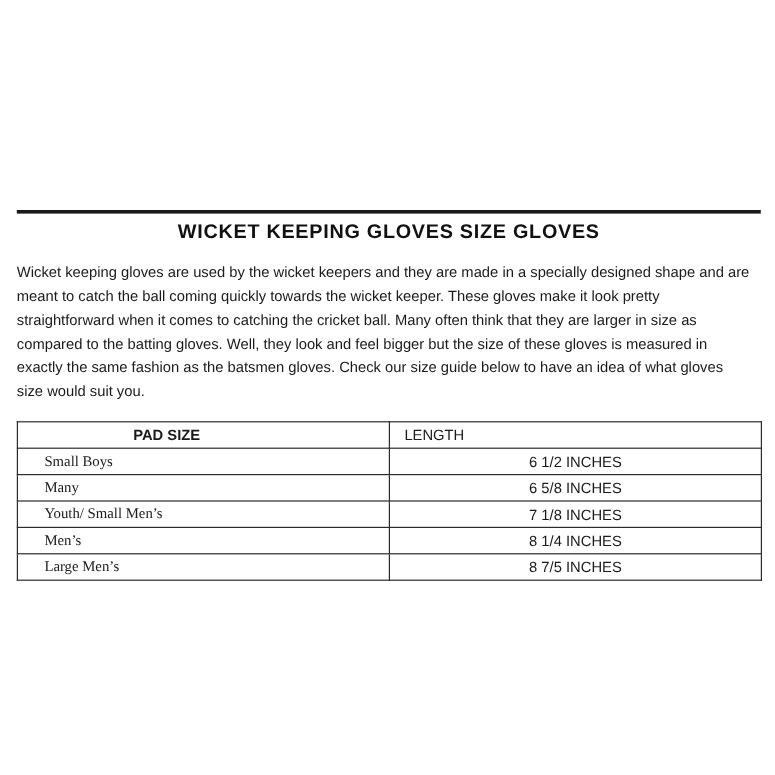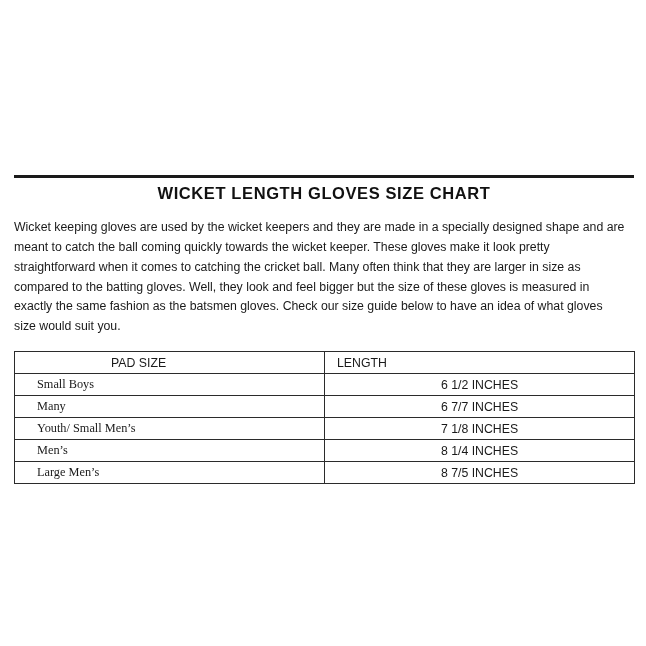--- a/index.html
+++ b/index.html
@@ -62,20 +62,21 @@
     height: 17px;
     vertical-align: middle;
     font-weight: normal;
     color: #1a1a1a;
   }
   table.size-table thead th {
     text-align: left;
   }
   table.size-table thead th.col-pad {
     padding-left: 96px;
+    font-weight: bold;
   }
   table.size-table thead th.col-len {
     padding-left: 12px;
   }
   table.size-table tbody td.col-pad {
     text-align: left;
     padding-left: 22px;
     font-family: Liberation Serif, serif;
   }
   table.size-table tbody td.col-len {
@@ -85,21 +86,21 @@
   col.c2 { width: 310px; }
 </style>
 </head>
 <body>
 
 <div class="page">
   <div class="content">
 
     <div class="title-rule"></div>
 
-    <h1 class="doc-title">WICKET LENGTH GLOVES SIZE CHART</h1>
+    <h1 class="doc-title">WICKET KEEPING GLOVES SIZE GLOVES</h1>
 
     <p class="intro">Wicket keeping gloves are used by the wicket keepers and they are made in a specially designed shape and are meant to catch the ball coming quickly towards the wicket keeper. These gloves make it look pretty straightforward when it comes to catching the cricket ball. Many often think that they are larger in size as compared to the batting gloves. Well, they look and feel bigger but the size of these gloves is measured in exactly the same fashion as the batsmen gloves. Check our size guide below to have an idea of what gloves size would suit you.</p>
 
     <table class="size-table">
       <colgroup>
         <col class="c1">
         <col class="c2">
       </colgroup>
       <thead>
         <tr>
@@ -107,21 +108,21 @@
           <th class="col-len">LENGTH</th>
         </tr>
       </thead>
       <tbody>
         <tr>
           <td class="col-pad">Small Boys</td>
           <td class="col-len">6 1/2 INCHES</td>
         </tr>
         <tr>
           <td class="col-pad">Many</td>
-          <td class="col-len">6 7/7 INCHES</td>
+          <td class="col-len">6 5/8 INCHES</td>
         </tr>
         <tr>
           <td class="col-pad">Youth/ Small Men’s</td>
           <td class="col-len">7 1/8 INCHES</td>
         </tr>
         <tr>
           <td class="col-pad">Men’s</td>
           <td class="col-len">8 1/4 INCHES</td>
         </tr>
         <tr>

